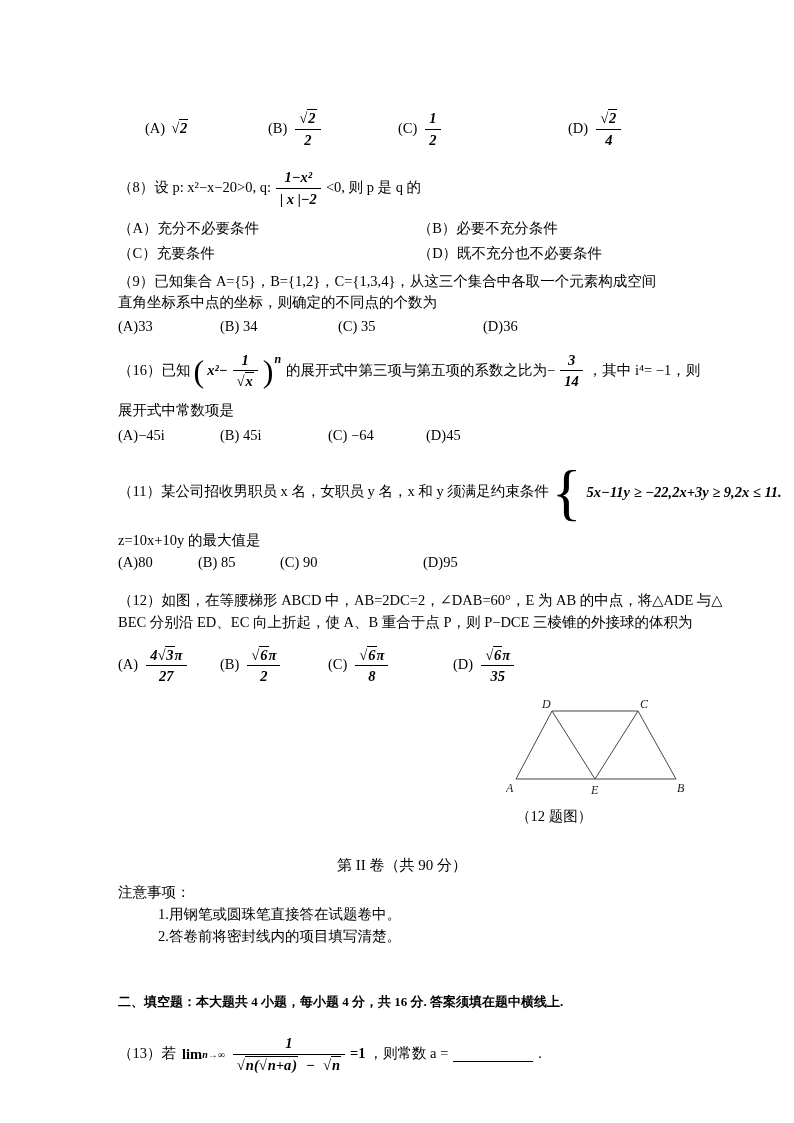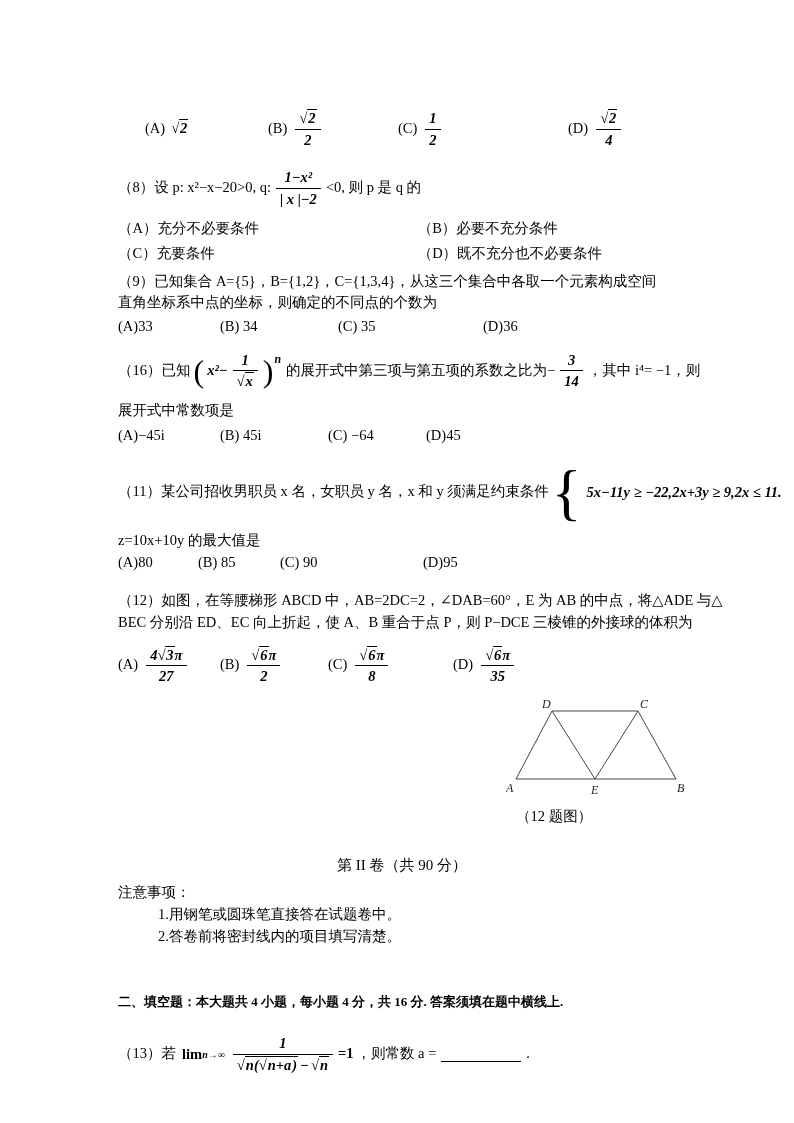--- a/index.html
+++ b/index.html
@@ -68,21 +68,21 @@
   .fig svg line{stroke:#454545; stroke-width:1;}
   .fig svg text{font:italic 12px "Liberation Serif",serif; fill:#222;}
   .figcaption{margin:2px 0 0 398px;}
   
   .sectitle{margin-top:26px; font-size:15px;}
   .notesheader{margin-top:6px;}
   .noteitem{padding-left:40px;}
   .sec2title{margin-top:44px; font-weight:bold; font-size:13px;}
   .q13row{margin-top:16px; min-height:54px;}
   .blank{display:inline-block; width:80px; border-bottom:1px solid #000; height:15px; margin:0 2px;}
-  .big13 .fden{display:flex; align-items:flex-start; gap:2px; font-weight:bold; font-style:italic;}
+  .big13 .fden{display:flex; align-items:flex-start; gap:8px; font-weight:bold; font-style:italic;}
 </style>
 </head>
 <body>
 
 <div class="page">
 
   <div class="row optrow q7row">
     <span class="opt">
       <span>(A)</span>
       <span class="mb sqrt"><span>√</span><span class="rbar">2</span></span>

